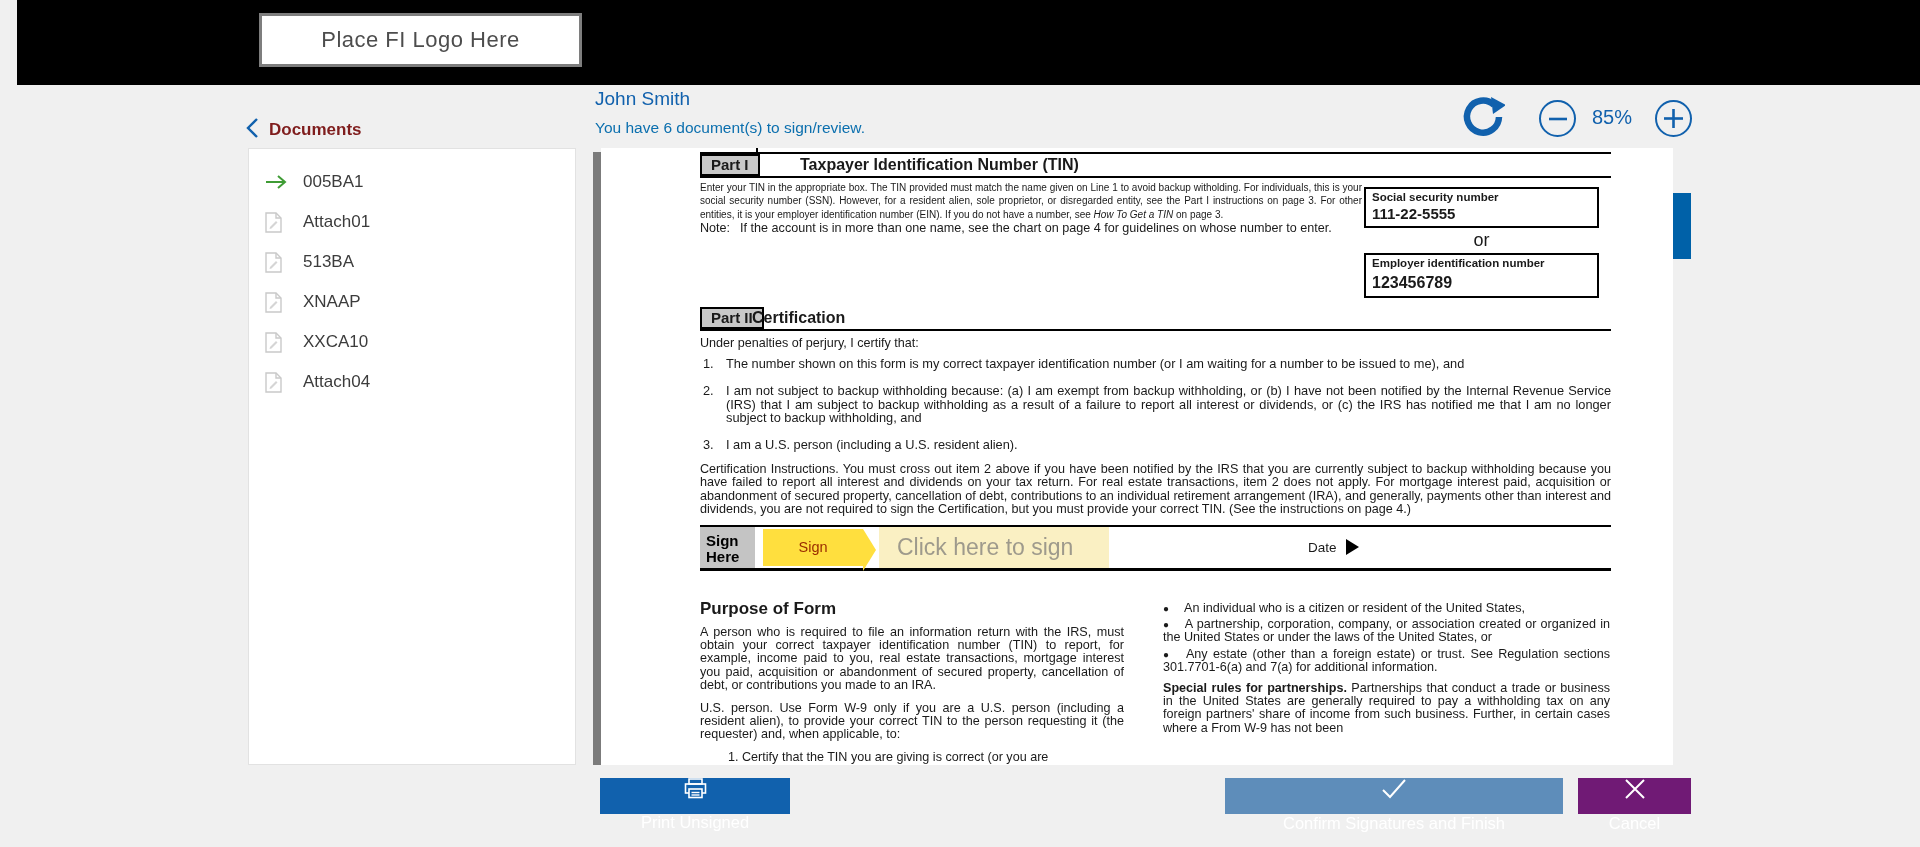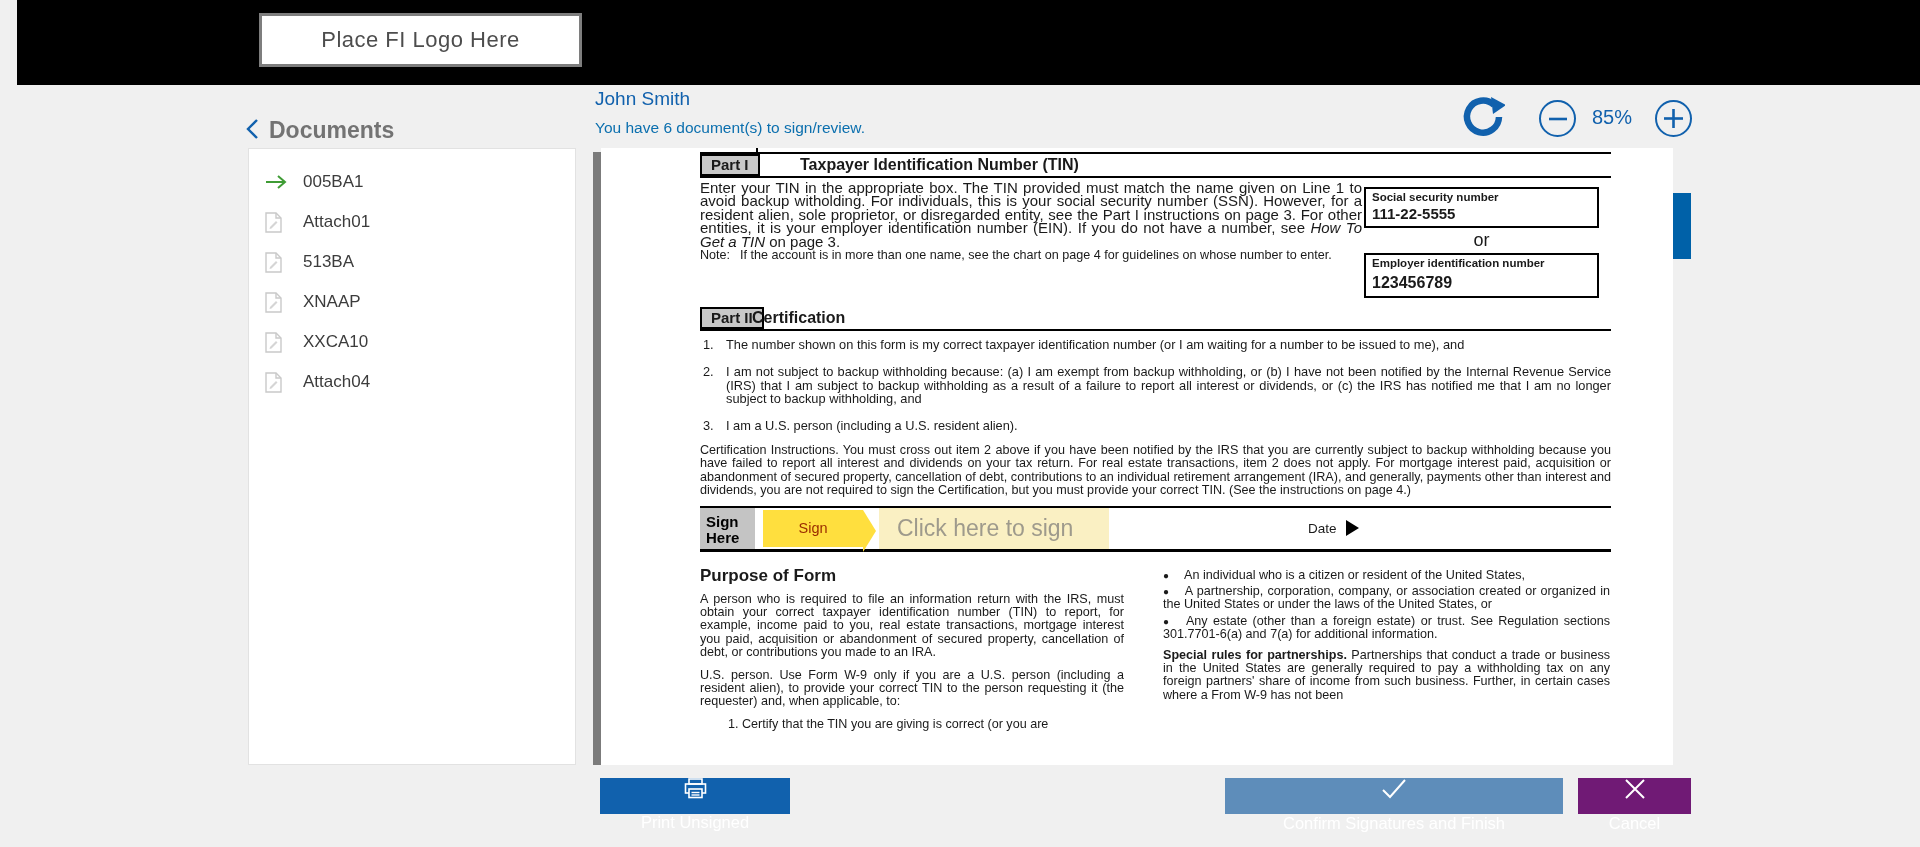--- a/index.html
+++ b/index.html
@@ -13,21 +13,21 @@
   
   .topbar { position:absolute; left:17px; top:0; width:1920px; height:85px; background:#000000; }
   .logo-box {
     position:absolute; left:242px; top:13px; width:323px; height:54px;
     border:3px solid #7e7e7e; background:#fff;
     display:flex; align-items:center; justify-content:center;
     font-size:22px; color:#4d4d4d; letter-spacing:.5px;
   }
   
   .back-link { position:absolute; left:246px; top:117px; display:flex; align-items:center; gap:10px; cursor:pointer; }
-  .back-link .label { font-size:23px; font-weight:bold; color:#737373; }
+  .back-link .label { font-size:17px; font-weight:bold; color:#7f1d1d; }
   .user-name { position:absolute; left:595px; top:88px; font-size:19px; color:#1161ad; }
   .status-message { position:absolute; left:595px; top:119px; font-size:15.5px; color:#0b6fae; }
   .refresh-btn { position:absolute; left:1461px; top:95px; width:44px; height:44px; cursor:pointer; }
   .zoom-btn {
     position:absolute; top:100px; width:37px; height:37px; border:2px solid #1161ad; border-radius:50%;
     display:flex; align-items:center; justify-content:center; cursor:pointer; background:transparent;
   }
   .zoom-out { left:1539px; } .zoom-in { left:1655px; }
   .zoom-level { position:absolute; left:1586px; top:106px; width:52px; text-align:center; font-size:20px; color:#1161ad; }
   
@@ -50,21 +50,21 @@
   .form-top-line .tick { position:absolute; left:56px; top:-6px; width:2px; height:6px; background:#000; }
   .part-header { position:relative; height:24px; border-bottom:2.5px solid #000; }
   .part-label {
     position:absolute; left:0; top:0; height:22px; border:2px solid #000; background:#c8c8c8;
     font-weight:bold; font-size:15px; line-height:18px; padding:0 9px;
   }
   .part-title { position:absolute; top:2px; font-weight:bold; font-size:16px; }
   .t1 { left:100px; } .t2 { left:52px; }
   .p1-cols { display:flex; margin-top:3px; }
   .p1-left { width:662px; }
-  .body-text { font-size:15px; line-height:13.4px; text-align:justify; }
+  .body-text { font-size:10px; line-height:13.4px; text-align:justify; }
   .note-text { font-size:12.6px; line-height:13.4px; margin-top:1px; }
   .note-text .nlab { margin-right:10px; }
   .p1-right { width:235px; margin-left:2px; padding-top:6px; }
   .tin-box { border:2px solid #000; padding:2px 6px 4px; background:#fff; }
   .tin-label { font-size:11.5px; font-weight:bold; }
   .tin-value { font-size:15px; font-weight:bold; margin-top:2px; }
   .tin-value.ein { font-size:16px; margin-top:5px; }
   .or-sep { text-align:center; font-size:18px; margin:2px 0; }
   .part2-wrap { margin-top:9px; }
   .p2-intro { font-size:12.6px; margin-top:5px; }
@@ -92,21 +92,21 @@
   }
   .sign-field {
     margin-left:16px; width:230px; background:#faf0c3;
     display:flex; align-items:center; padding-left:18px;
     color:#9e9a8c; font-size:23px; cursor:pointer;
   }
   .date-wrap { position:absolute; left:608px; top:50%; transform:translateY(-50%); display:flex; align-items:center; gap:9px; }
   .date-wrap .dlab { font-size:13.5px; }
   .date-arrow { width:0; height:0; border-top:8px solid transparent; border-bottom:8px solid transparent; border-left:13px solid #000; }
   
-  .purpose { display:flex; margin-top:14px; }
+  .purpose { display:flex; margin-top:28px; }
   .purpose-left { width:424px; }
   .purpose-right { width:447px; margin-left:39px; padding-top:3px; }
   .purpose h2 { font-size:17px; font-weight:bold; margin-bottom:7px; }
   .pp { font-size:12.6px; line-height:13.4px; text-align:justify; }
   .pp + .pp { margin-top:9px; }
   .plist { font-size:12.6px; line-height:13.4px; margin-top:9px; padding-left:28px; }
   .bullet { font-size:12.6px; line-height:13.4px; text-align:justify; margin-bottom:3px; }
   .bullet::before { content:"\25CF\2002\2002\2002"; font-size:10px; }
   .special { font-size:12.6px; line-height:13.4px; text-align:justify; margin-top:7px; }
   .special .b { font-weight:bold; }
@@ -249,20 +249,21 @@
           <div class="tin-value ein">123456789</div>
         </div>
       </div>
     </div>
 
     <div class="part2-wrap">
       <div class="part-header">
         <span class="part-label">Part II</span>
         <span class="part-title t2">Certification</span>
       </div>
+      <div class="p2-intro">Under penalties of perjury, I certify that:</div>
 
       <div class="cert-item mt1">
         <span class="num">1.</span>
         <span>The number shown on this form is my correct taxpayer identification number (or I am waiting for a number to be issued to me), and</span>
       </div>
       <div class="cert-item mt2">
         <span class="num">2.</span>
         <span>I am not subject to backup withholding because: (a) I am exempt from backup withholding, or (b) I have not been notified by the Internal Revenue Service (IRS) that I am subject to backup withholding as a result of a failure to report all interest or dividends, or (c) the IRS has notified me that I am no longer subject to backup withholding, and</span>
       </div>
       <div class="cert-item mt2">

